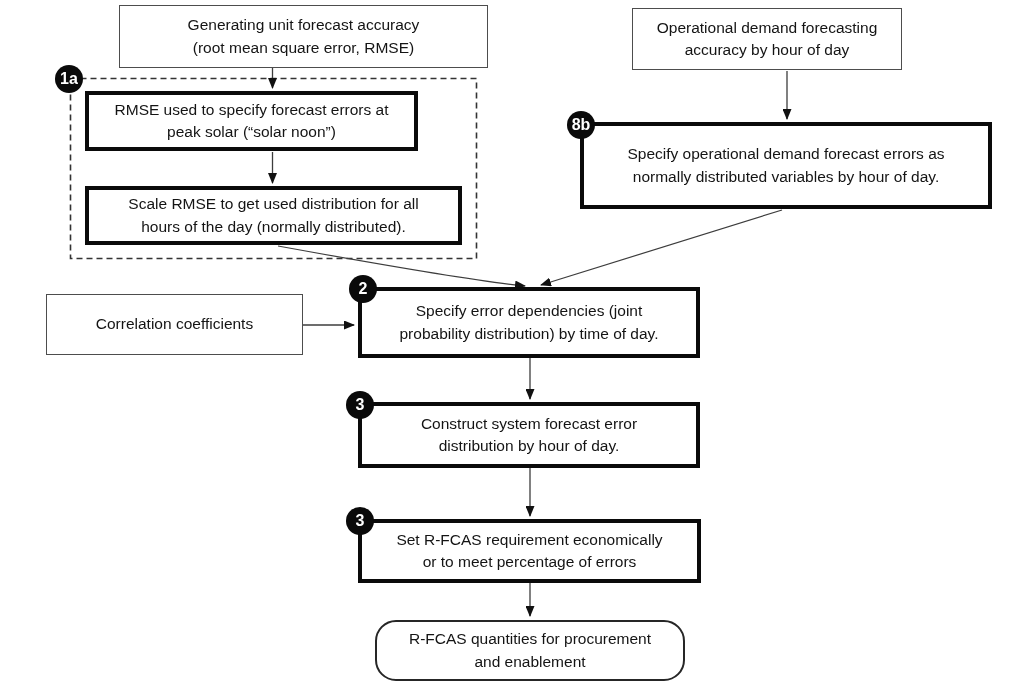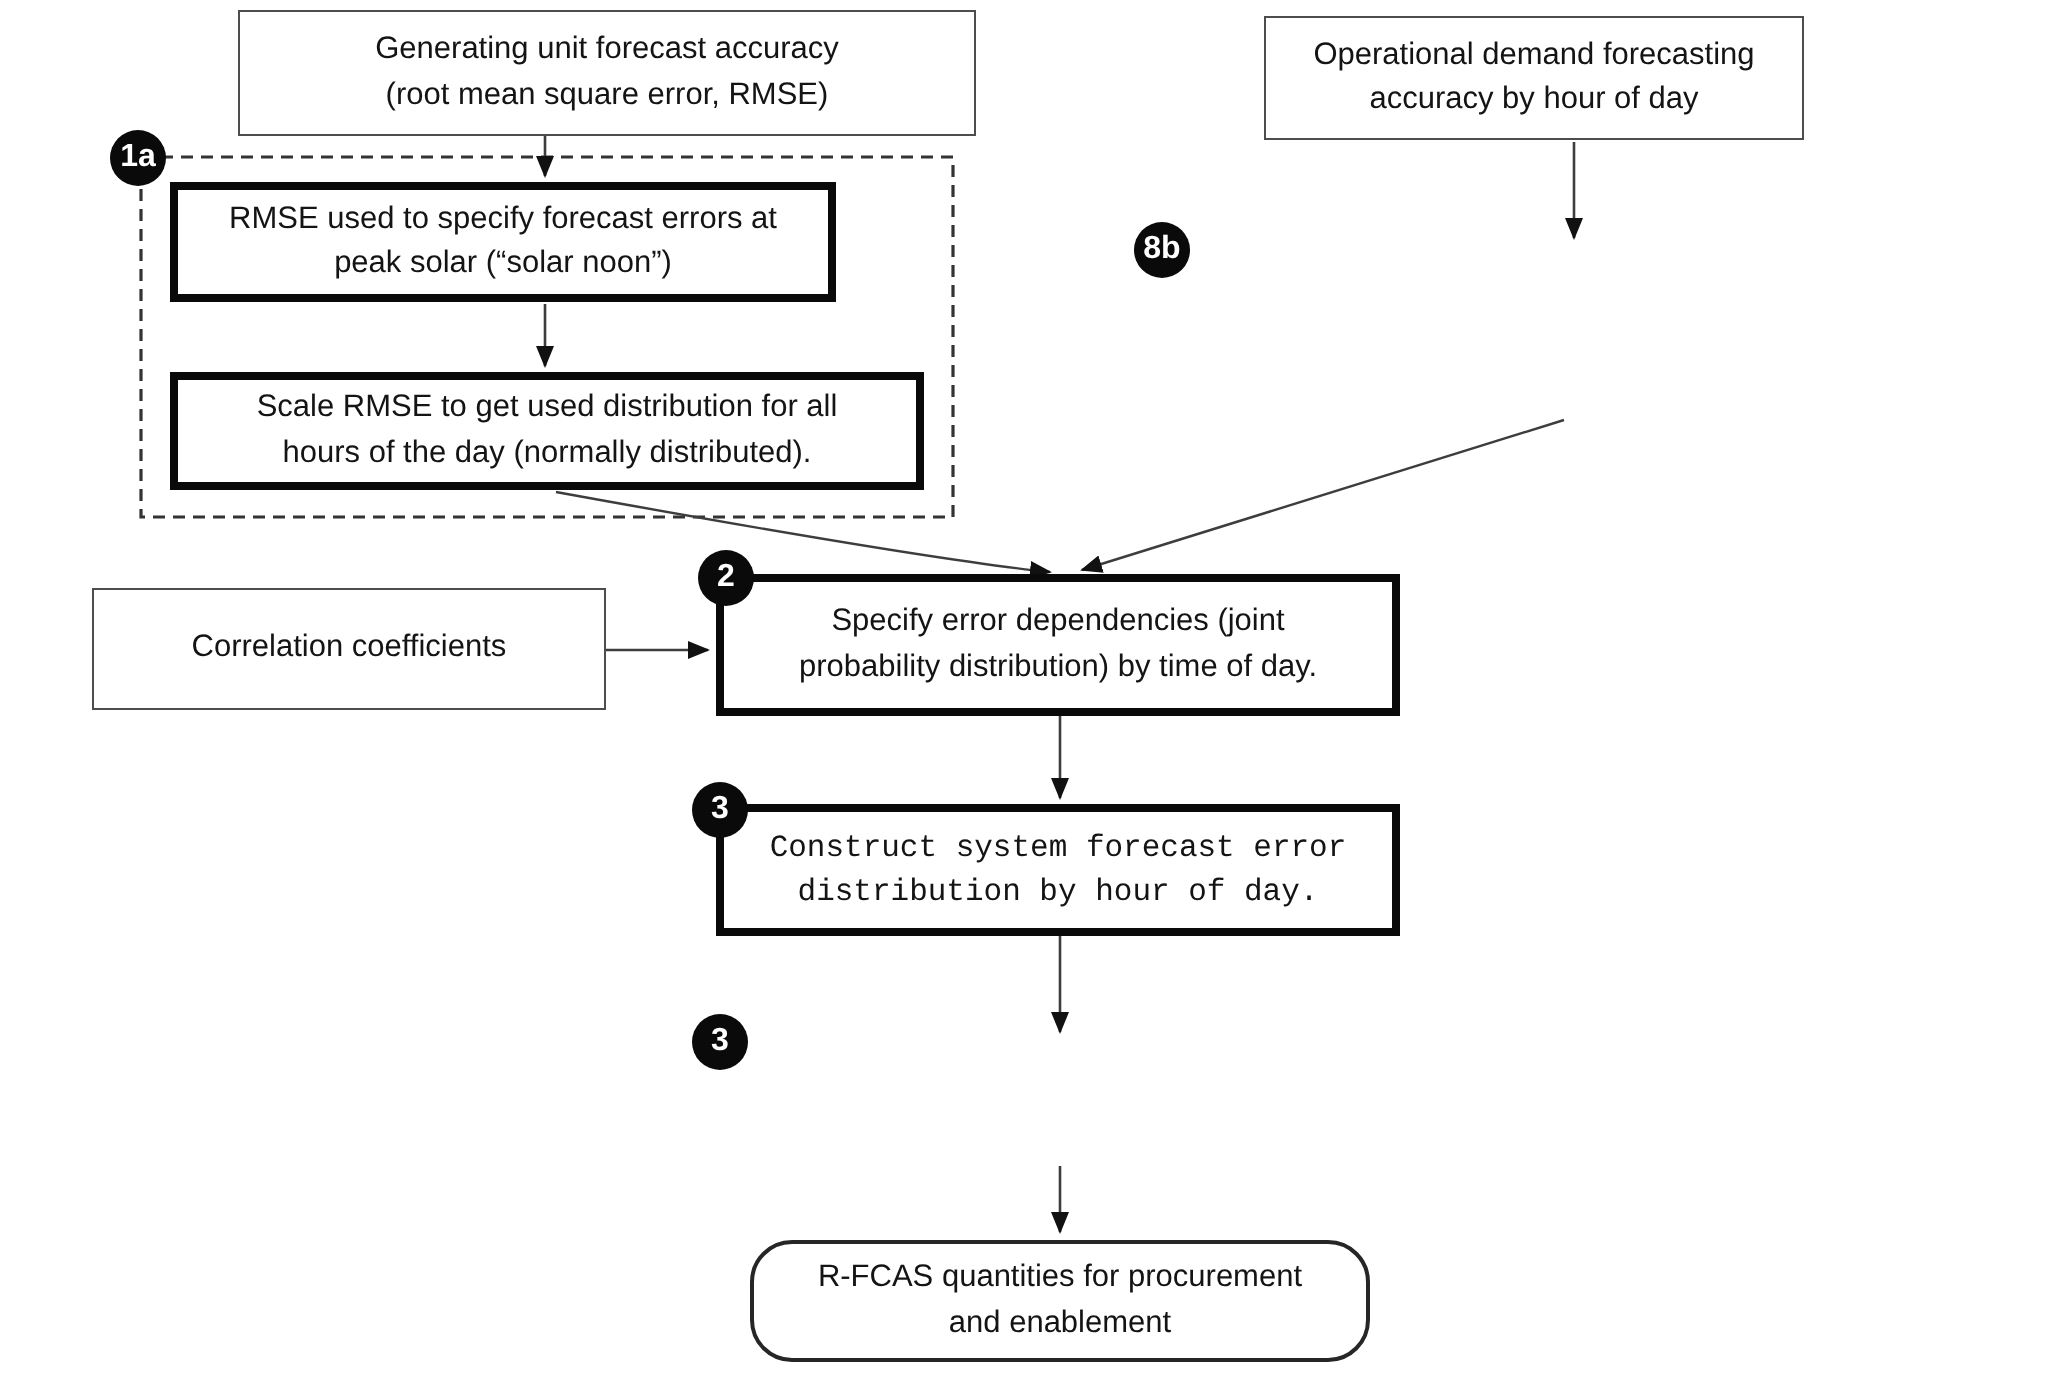--- a/index.html
+++ b/index.html
@@ -89,35 +89,43 @@
   <div class="node thick" style="left:85px; top:91px; width:333px; height:60px;">
     <div class="label">RMSE used to specify forecast errors at
 peak solar (“solar noon”)</div>
   </div>
 
   <div class="node thick" style="left:85px; top:186px; width:377px; height:59px;">
     <div class="label">Scale RMSE to get used distribution for all
 hours of the day (normally distributed).</div>
   </div>
 
+  <div class="node thick" style="left:580px; top:122px; width:412px; height:87px;">
+    <div class="label">Specify operational demand forecast errors as
+normally distributed variables by hour of day.</div>
+  </div>
 
   <div class="node thick" style="left:358px; top:287px; width:342px; height:71px;">
     <div class="label">Specify error dependencies (joint
 probability distribution) by time of day.</div>
   </div>
 
   <div class="node thin" style="left:46px; top:294px; width:257px; height:61px;">
     <div class="label">Correlation coefficients</div>
   </div>
 
-  <div class="node thick" style="left:358px; top:402px; width:342px; height:66px;font-family:Liberation Mono, monospace;">
+  <div class="node thick" style="left:358px; top:402px; width:342px; height:66px;">
     <div class="label">Construct system forecast error
 distribution by hour of day.</div>
   </div>
 
+  <div class="node thick" style="left:358px; top:519px; width:343px; height:64px;">
+    <div class="label">Set R-FCAS requirement economically
+or to meet percentage of errors</div>
+  </div>
 
   <div class="node medium" style="left:375px; top:620px; width:310px; height:61px;border-radius:21px;">
     <div class="label">R-FCAS quantities for procurement
 and enablement</div>
   </div>
 
   <div class="badge" style="left:55px; top:65px;">1a</div>
   <div class="badge" style="left:567px; top:111px;">8b</div>
   <div class="badge" style="left:349px; top:275px;">2</div>
   <div class="badge" style="left:346px; top:391px;">3</div>

